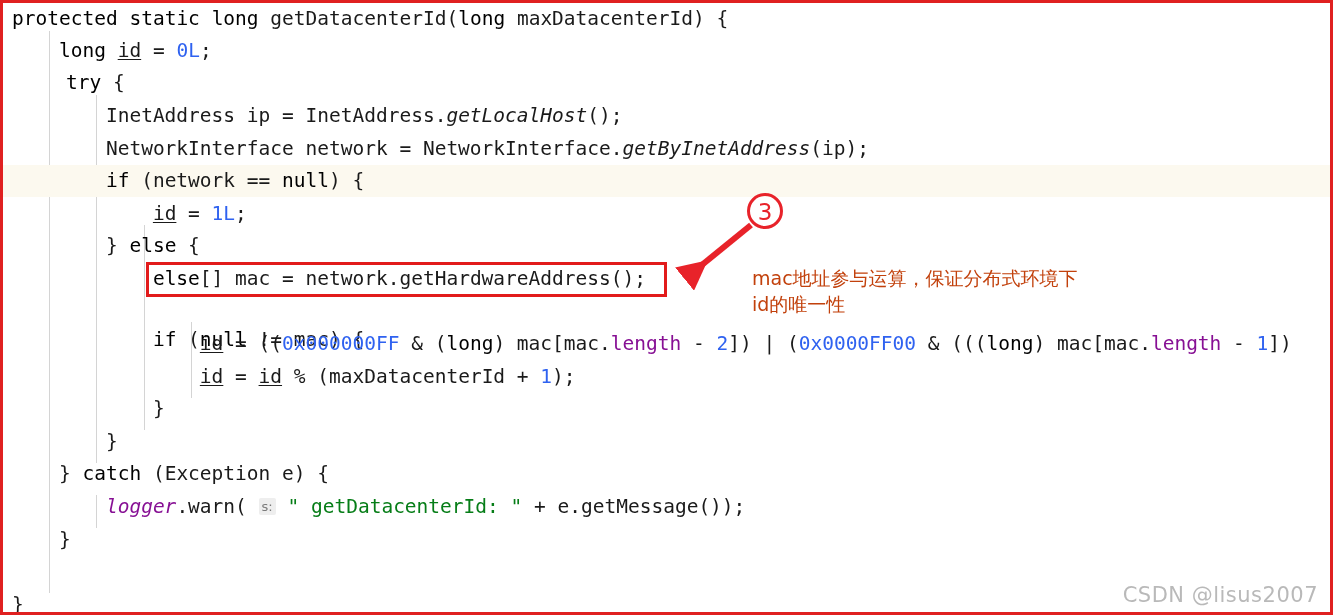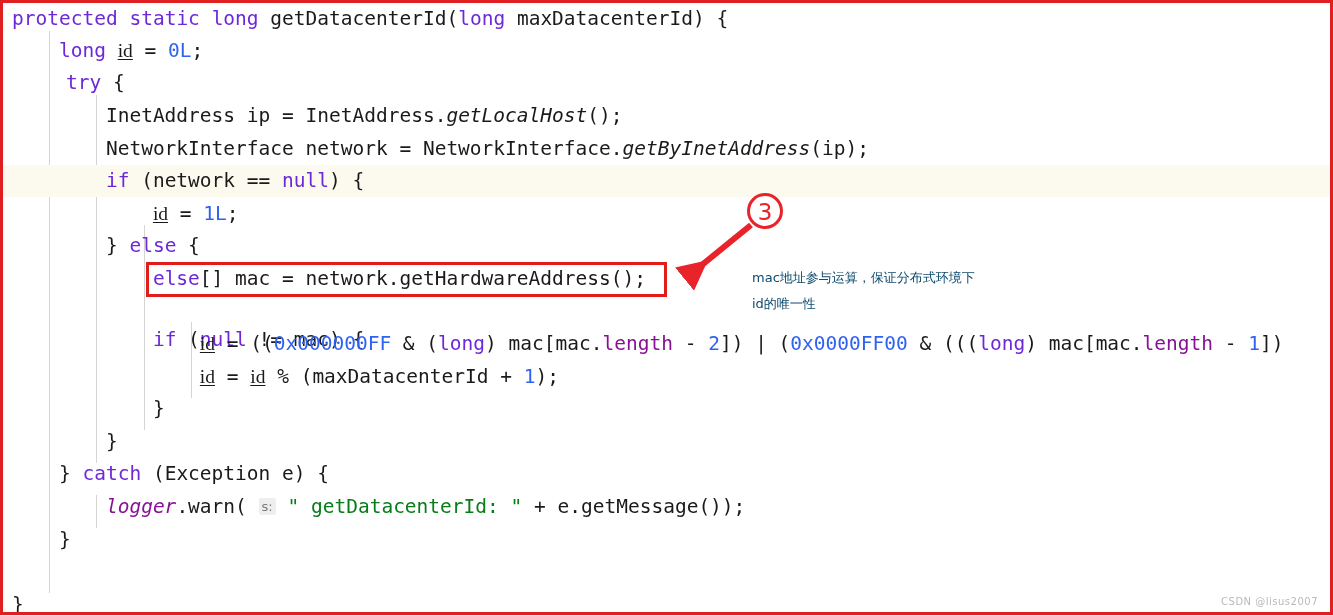--- a/index.html
+++ b/index.html
@@ -36,25 +36,25 @@
     font-family: "DejaVu Sans Mono", "Liberation Mono", monospace;
     font-size: 19.5px;
     color: #1a1a1a;
     padding-left: 9px;
     box-sizing: border-box;
   }
   .code-line.hl {
     background: #fcf9ef;
   }
   
-  .kw   { color: #6d28d9; }
+  .kw   { color: #000000; }
   .num  { color: #2f62f0; }
   .str  { color: #067d17; }
   .fld  { color: #871094; }
-  .lv   { text-decoration: underline; text-decoration-thickness: 1px; text-underline-offset: 2px; font-family: Liberation Serif, serif; }
+  .lv   { text-decoration: underline; text-decoration-thickness: 1px; text-underline-offset: 2px; }
   .mi   { font-style: italic; }
   .pl   { color: #871094; font-style: italic; }
   .hint {
     background: #eeeeee;
     color: #7a7a7a;
     font-size: 13px;
     padding: 1px 3px;
     border-radius: 2px;
     vertical-align: 2px;
     font-family: "DejaVu Sans", "Liberation Sans", sans-serif;
@@ -81,33 +81,33 @@
     color: #e8232a;
     font-family: "DejaVu Sans", "Liberation Sans", sans-serif;
     font-size: 23px;
     line-height: 32px;
     text-align: center;
     font-weight: 400;
     box-sizing: border-box;
   }
   .ann-note {
     position: absolute;
-    color: #0c4a6e;
+    color: #c2410c;
     font-family: "DejaVu Sans", "Liberation Sans", sans-serif;
-    font-size: 13px;
+    font-size: 19px;
     line-height: 26px;
     white-space: pre-line;
   }
   .watermark {
     position: absolute;
     right: 12px;
     bottom: 5px;
     color: #b9b9b9;
     font-family: "DejaVu Sans", "Liberation Sans", sans-serif;
-    font-size: 10px;
+    font-size: 21px;
     letter-spacing: 0.5px;
   }
   .arrow-svg {
     position: absolute;
     left: 0; top: 0;
     width: 1327px;
     height: 609px;
     pointer-events: none;
   }
 </style>

